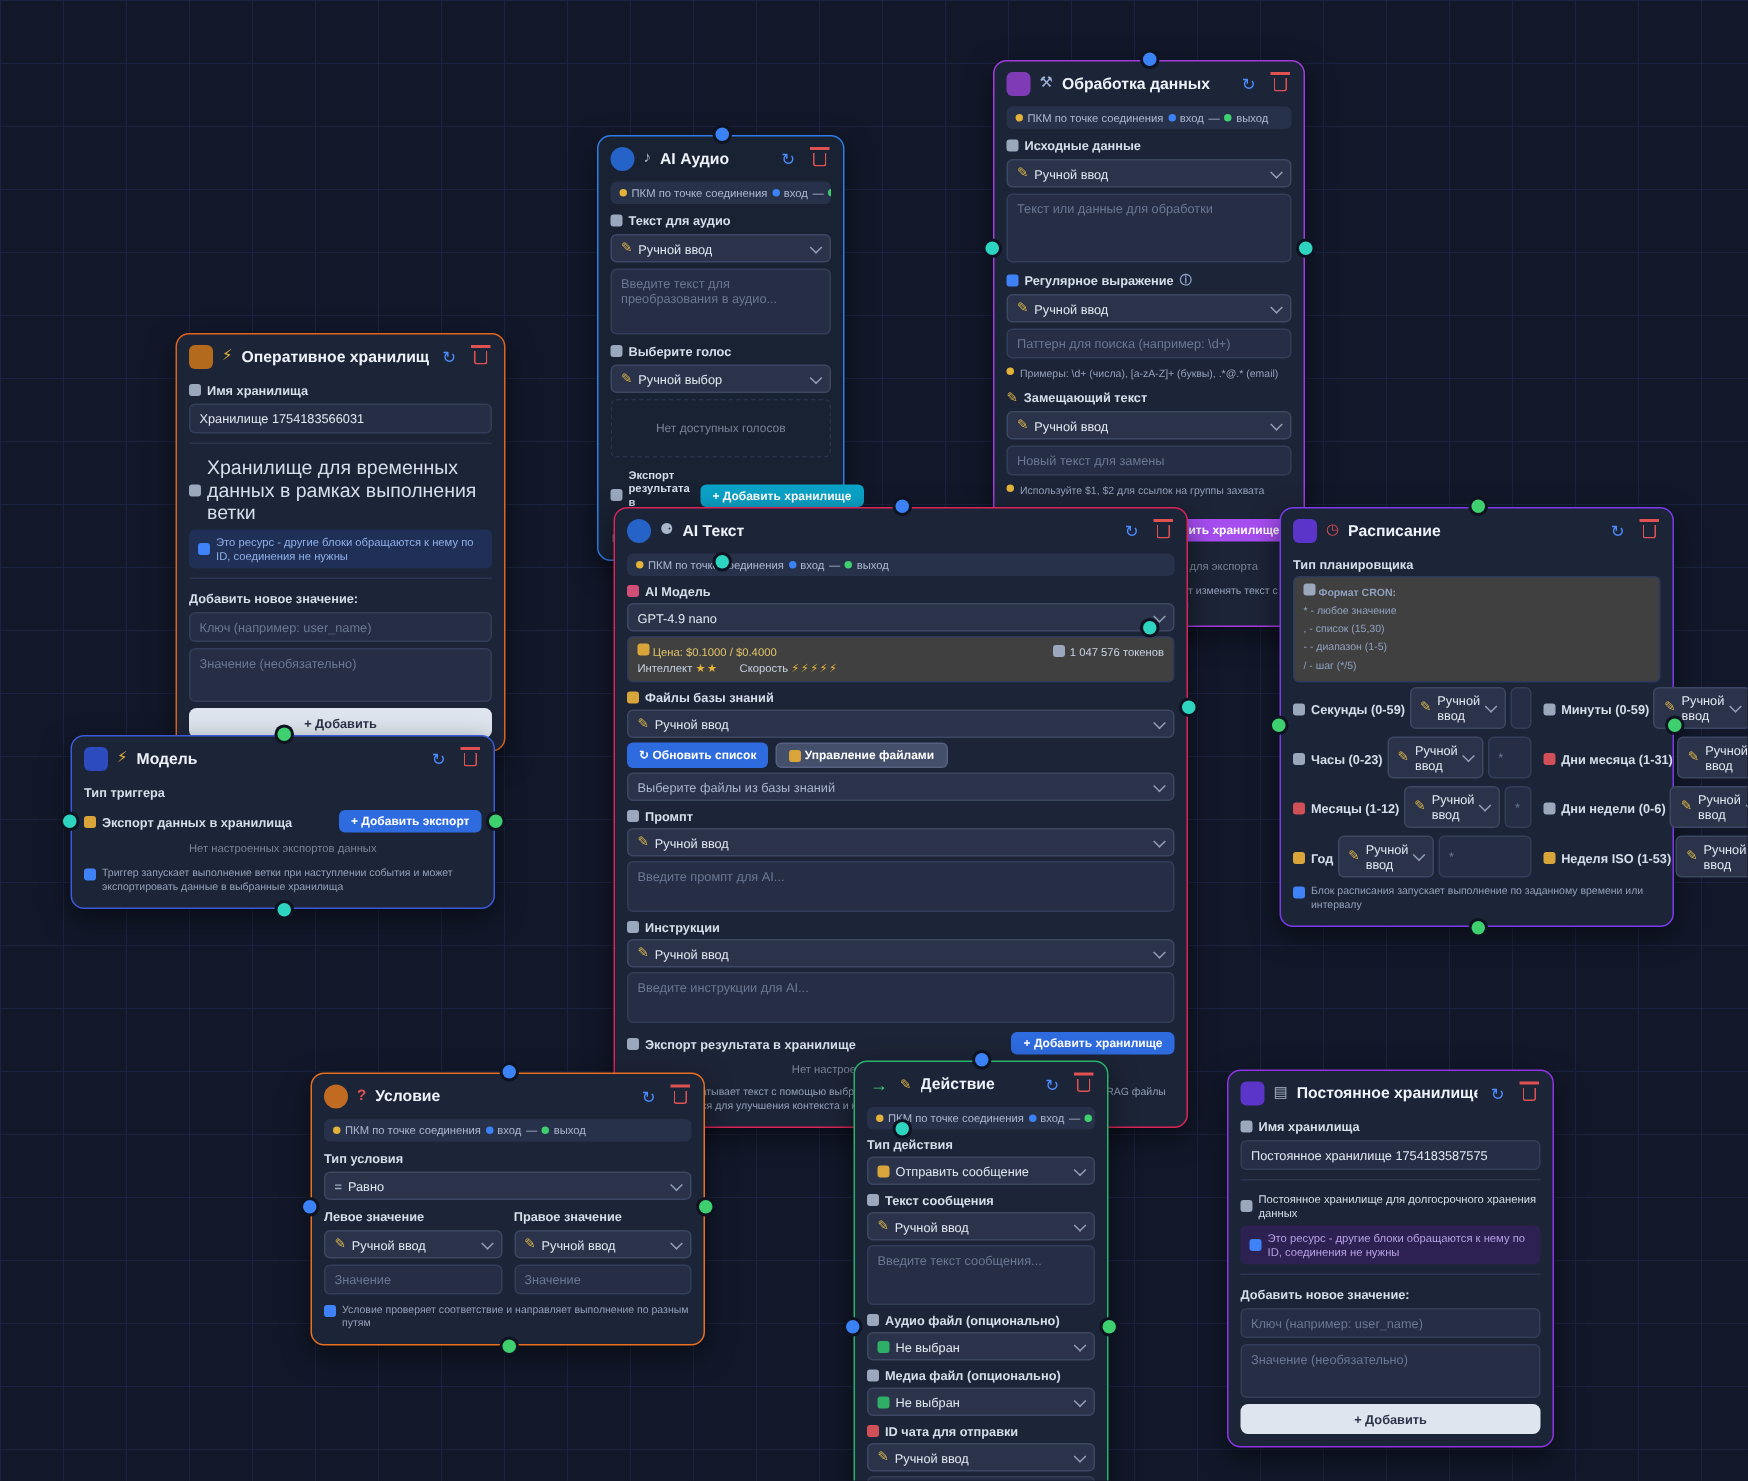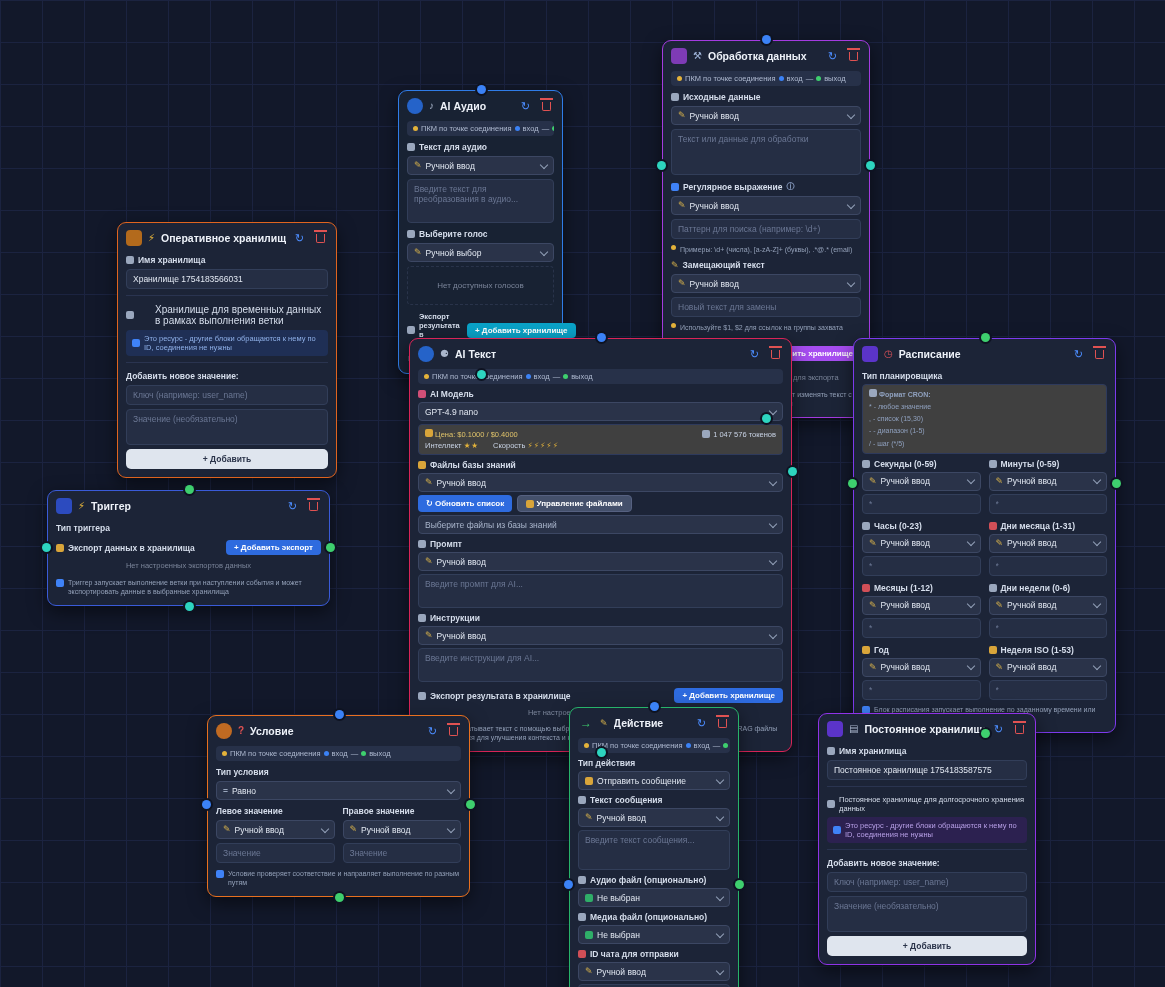--- a/index.html
+++ b/index.html
@@ -62,21 +62,21 @@
   .mi-row{display:flex;justify-content:space-between;gap:6px;}
   .mi-price{color:#e0c36a;}
   .mi-tok{color:#c8d2e4;display:flex;gap:3px;align-items:center;}
   .mi-stats{display:flex;gap:14px;color:#c8d2e4;}
   .stars{color:#e3b23a;letter-spacing:1px;}
   .bolts{color:#e3b23a;letter-spacing:1px;}
   .btnrow{display:flex;gap:5px;}
   .cols2{display:flex;gap:8px;}
   .cols2>div{flex:1;display:flex;flex-direction:column;gap:4px;}
   .schgrid{display:grid;grid-template-columns:1fr 1fr;gap:5px 8px;}
-  .schcell{display:flex;flex-direction:column;gap:3px;justify-content:space-between;}
+  .schcell{display:flex;flex-direction:row;gap:3px;justify-content:space-between;}
   .cdot{position:absolute;width:9px;height:9px;border-radius:50%;box-shadow:0 0 0 2px #0e1322;z-index:3;}
   .c-blue{background:#3b82f6}.c-teal{background:#2dd4bf}.c-green{background:#3ecf6e}
   .ct{top:-6px;left:50%;margin-left:-4px}.cb{bottom:-6px;left:50%;margin-left:-4px}
   .cl{left:-6px}.cr{right:-6px}
   .qmark{color:#e05252;font-weight:bold;font-size:10px;}
   .eq{color:#9aa7bd;font-weight:bold;}
   .info-i{color:#8ea3c9;font-size:8px;}
 </style>
 </head>
 <body>
@@ -93,21 +93,21 @@
   </div>
   <div class="body">
     <div class="lbl">
         <span class="ic ic-gray"></span>
         <span>Имя хранилища</span>
       </div>
     <input class="inp" value="Хранилище 1754183566031" style="">
     <div class="divider"></div>
     <div class="lbl" style="font-weight:400">
         <span class="ic ic-gray"></span>
-        <span style="white-space:normal;font-size:10px;margin-left:17px;">Хранилище для временных данных в рамках выполнения ветки</span>
+        <span style="white-space:normal;font-size:13px;">Хранилище для временных данных в рамках выполнения ветки</span>
       </div>
     <div class="note note-blue">
         <span class="ic ic-blue"></span>
         <span>Это ресурс - другие блоки обращаются к нему по ID, соединения не нужны</span>
       </div>
     <div class="divider"></div>
     <div class="lbl">Добавить новое значение:</div>
     <input class="inp" placeholder="Ключ (например: user_name)" style="">
     <textarea class="ta" placeholder="Значение (необязательно)" style=""></textarea>
     <button class="addbtn">+ Добавить</button>
@@ -246,21 +246,21 @@
 </div>
 
 <div class="node n-trig">
   <span class="cdot c-green ct"></span>
   <span class="cdot c-teal cb"></span>
   <span class="cdot c-teal cl" style="top:52px"></span>
   <span class="cdot c-green cr" style="top:52px"></span>
   <div class="hdr">
     <span class="badge b-indigo"></span>
     <span class="t-ic" style="color:#e3b23a">⚡</span>
-    <span class="title">Триггер</span>
+    <span class="title">Модель</span>
     <span class="hbtn sync">↻</span>
     <span class="hbtn">
         <span class="trash"></span>
       </span>
   </div>
   <div class="body">
     <div class="lbl">Тип триггера</div>
     <div class="exp">
       <span class="lbl">
           <span class="ic ic-amber"></span>

